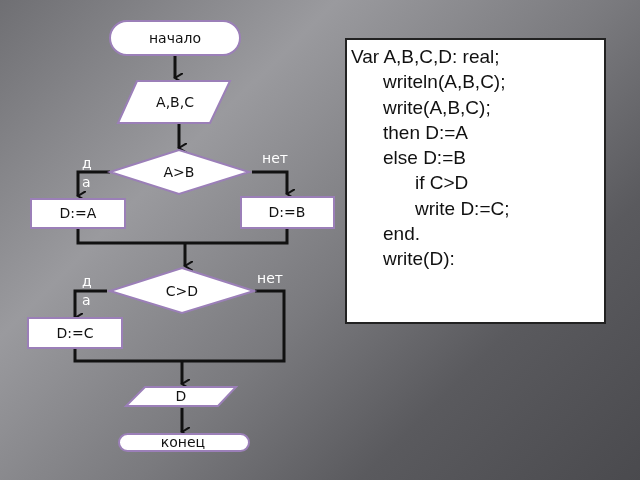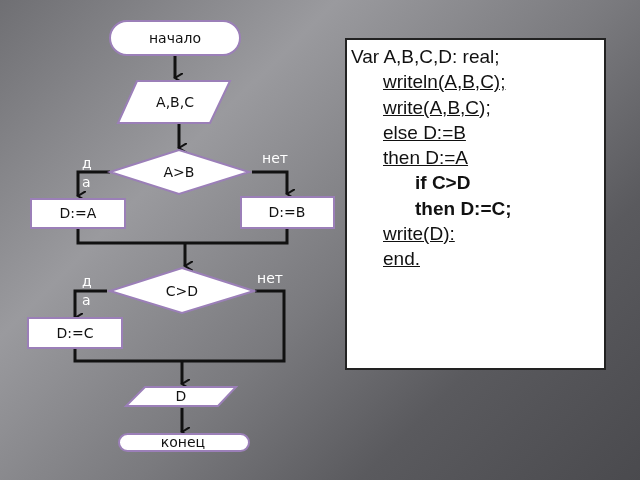--- a/index.html
+++ b/index.html
@@ -4,24 +4,24 @@
 <style>
   html,body{margin:0;padding:0;}
   body{width:640px;height:480px;overflow:hidden;position:relative;
     background:linear-gradient(135deg,#6f6f73 0%,#9a9a9e 30%,#7a7a7e 55%,#5a5a5e 75%,#4a4a4e 100%);
     font-family:"DejaVu Sans",sans-serif;}
   svg{position:absolute;left:0;top:0;}
   .shape{fill:#fff;stroke:#9b7fb8;stroke-width:2;}
   .line{stroke:#111;stroke-width:3;fill:none;}
   .lbl{font-family:"DejaVu Sans",sans-serif;font-size:14px;fill:#111;text-anchor:middle;dominant-baseline:middle;}
   .branch{font-family:"DejaVu Sans",sans-serif;font-size:14px;fill:#fff;}
-  #code{position:absolute;left:345px;top:38px;width:261px;height:332px;background:#fff;border:2px solid #222;box-sizing:border-box;
+  #code{position:absolute;left:345px;top:38px;width:261px;height:286px;background:#fff;border:2px solid #222;box-sizing:border-box;
     font-family:"Liberation Sans",sans-serif;font-size:19px;line-height:25.3px;color:#111;padding:4px 0 0 4px;}
   #code div{white-space:pre;}
-  .i1{padding-left:32px;text-decoration:underline;} .i2{padding-left:64px;font-weight:bold;}
+  .i1{padding-left:32px;} .i2{padding-left:64px;}
 </style>
 </head>
 <body>
 
 <svg width="640" height="480">
   <defs>
     <marker id="arr" markerWidth="10" markerHeight="10" refX="5" refY="8" orient="auto" markerUnits="userSpaceOnUse">
       <path d="M0,0 L5,8 L10,0" fill="none" stroke="#111" stroke-width="2"></path>
     </marker>
   </defs>
@@ -78,19 +78,19 @@
   <g>
     <rect class="shape" x="119" y="434" width="130" height="17" rx="8.5"></rect>
     <text class="lbl" x="183" y="443">конец</text>
   </g>
 </svg>
 
 <div id="code">
     <div class="">Var A,B,C,D: real;</div>
     <div class="i1">writeln(A,B,C);</div>
     <div class="i1">write(A,B,C);</div>
+    <div class="i1">then D:=A</div>
     <div class="i1">else D:=B</div>
-    <div class="i1">then D:=A</div>
     <div class="i2">if C&gt;D</div>
-    <div class="i2">then D:=C;</div>
+    <div class="i2">write D:=C;</div>
+    <div class="i1">end.</div>
     <div class="i1">write(D):</div>
-    <div class="i1">end.</div>
   </div>
 
 </body></html>

